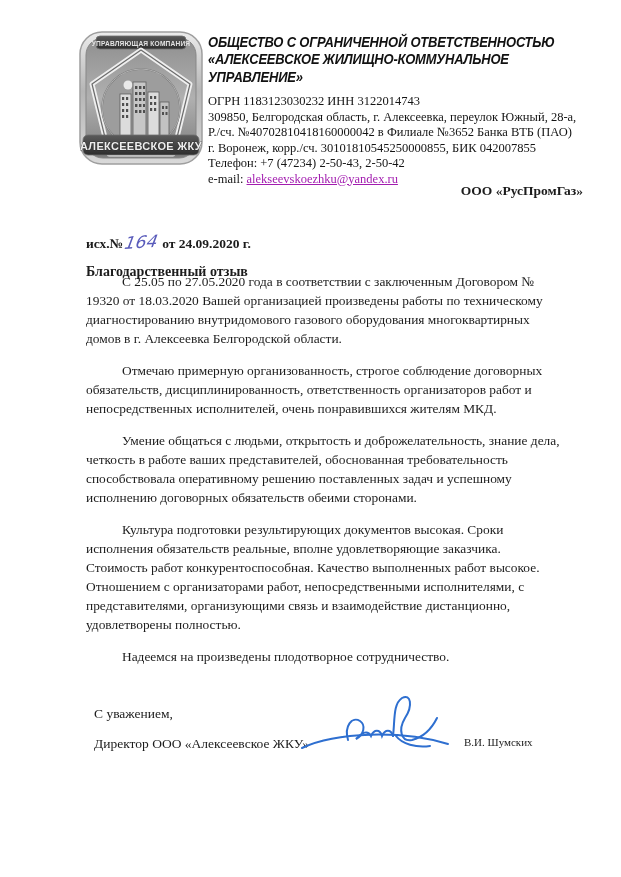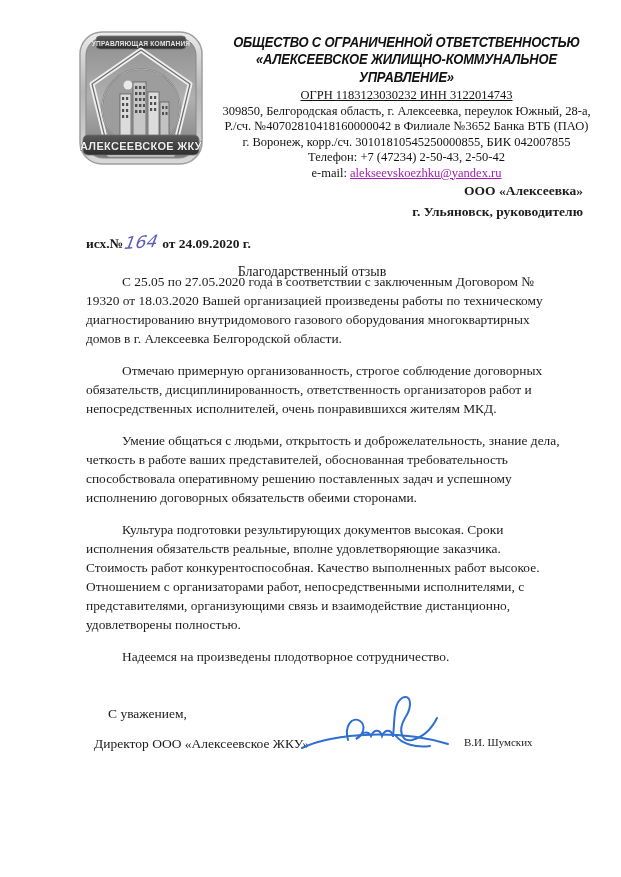--- a/index.html
+++ b/index.html
@@ -9,60 +9,60 @@
     margin:0 auto;
     background:#ffffff;
     font-family:"Liberation Serif", serif;
     color:#1c1c1c;
     overflow:hidden;
     box-shadow:0 0 4px rgba(0,0,0,.15);
   }
   
   .letterhead{position:absolute;top:28px;left:74px;right:16px;display:flex;}
   .logo-wrap{width:134px;height:142px;flex:0 0 auto;}
-  .head-text{flex:1;text-align:center;padding-top:6px;}
+  .head-text{flex:1;text-align:left;padding-top:6px;}
   .org-line{
     font-family:"Liberation Sans", sans-serif;
     font-weight:bold;font-style:italic;
     font-size:13px;line-height:17px;
     letter-spacing:-0.2px;color:#111;
     transform:scaleY(1.06);
   }
   .head-detail{font-size:12.5px;line-height:15.5px;color:#141414;}
-  .head-detail.first{margin-top:3px;text-decoration:underline;}
+  .head-detail.first{margin-top:9px;}
   .email-link{text-decoration:underline;color:#a21caf;}
   
   .recipient{
     position:absolute;top:180px;right:38px;
     text-align:right;font-weight:bold;
     font-size:13.5px;line-height:21px;
   }
   
   .ref-line{position:absolute;top:236px;left:86px;font-weight:bold;font-size:13.5px;}
   .ref-hand{
     display:inline-block;
     font-family:"DejaVu Sans", sans-serif;
     font-style:italic;font-weight:normal;
     color:#5a5cbb;font-size:17px;
     transform:skewX(-14deg) rotate(-4deg);
     margin:0 1px 0 2px;line-height:10px;
   }
   
   .title{
     position:absolute;top:264px;left:86px;width:452px;
-    text-align:center;font-weight:normal;font-size:14px;
+    font-weight:bold;font-size:14px;
   }
   .body-text{position:absolute;top:272px;left:86px;width:476px;}
   .body-text p{
     margin:0 0 13px 0;
     font-size:13.4px;line-height:19px;
     text-indent:36px;text-align:left;
   }
   
-  .salutation{position:absolute;top:706px;left:108px;font-size:13.5px;}
+  .salutation{position:absolute;top:706px;left:94px;font-size:13.5px;}
   .sig-position{position:absolute;top:736px;left:94px;font-size:13.5px;}
   .signatory{position:absolute;top:736px;left:464px;font-size:11px;}
   .signature-svg{position:absolute;top:690px;left:296px;}
 </style>
 </head>
 <body>
 
 <div class="page">
 
   <div class="letterhead">
@@ -149,22 +149,21 @@
       <div class="head-detail first">ОГРН 1183123030232   ИНН 3122014743</div>
       <div class="head-detail">309850, Белгородская область, г. Алексеевка, переулок Южный, 28-а,</div>
       <div class="head-detail">Р./сч. №40702810418160000042 в Филиале №3652 Банка ВТБ (ПАО)</div>
       <div class="head-detail">г. Воронеж, корр./сч. 30101810545250000855, БИК 042007855</div>
       <div class="head-detail">Телефон: +7 (47234) 2-50-43, 2-50-42</div>
       <div class="head-detail"><span>e-mail: </span><span class="email-link">alekseevskoezhku@yandex.ru</span></div>
     </div>
   </div>
 
   <div class="recipient">
-    <div>ООО «Алексеевка»</div>
-    <div>г. Ульяновск, руководителю</div>
+    <div>ООО «РусПромГаз»</div>
   </div>
 
   <div class="ref-line">
     <span>исх.№</span><span class="ref-hand">164</span> <span>от 24.09.2020 г.</span>
   </div>
 
   <div class="title">Благодарственный отзыв</div>
 
   <div class="body-text">
     <p>С 25.05 по 27.05.2020 года в соответствии с заключенным Договором № 19320 от 18.03.2020 Вашей организацией произведены работы по техническому диагностированию внутридомового газового оборудования многоквартирных домов в г. Алексеевка Белгородской области.</p>

